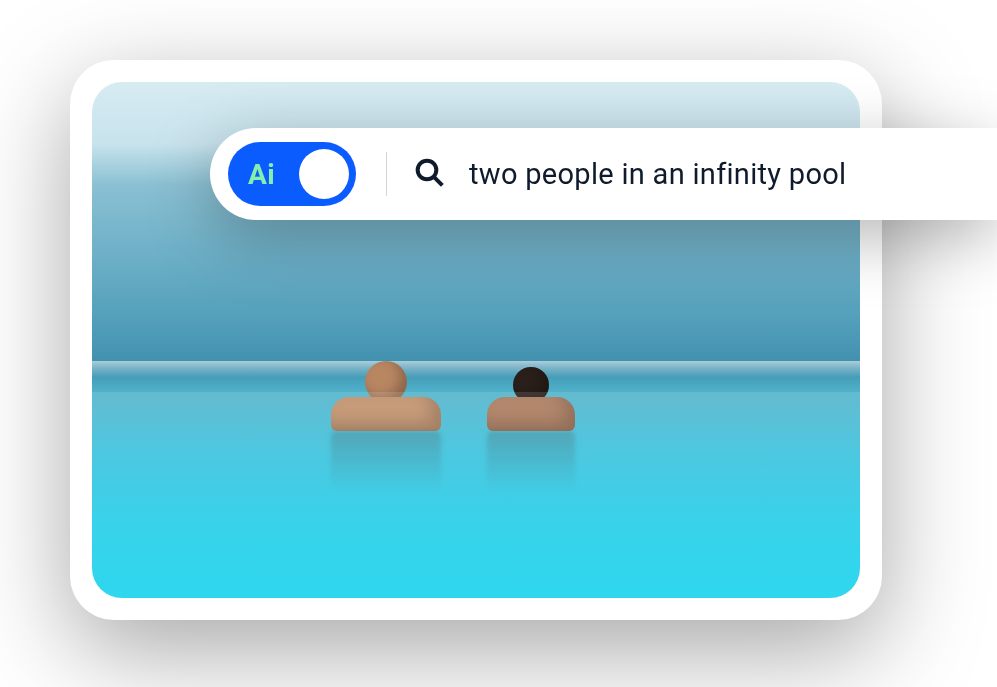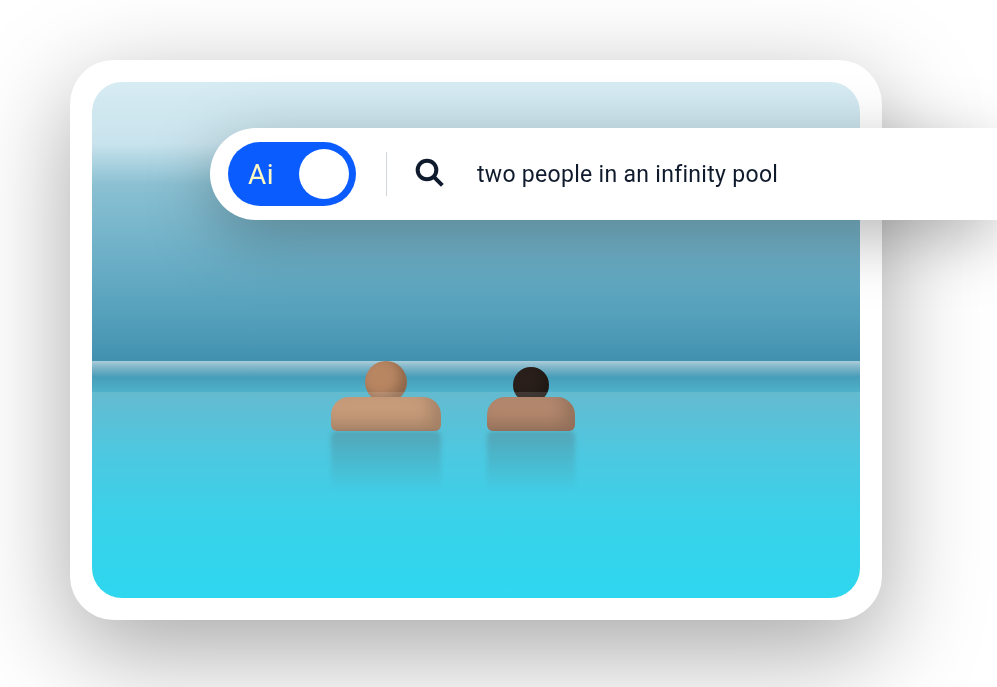--- a/index.html
+++ b/index.html
@@ -133,22 +133,22 @@
     height: 64px;
     background: #0b5cff;
     border-radius: 32px;
     display: flex;
     align-items: center;
     padding: 0 8px;
     position: relative;
     cursor: pointer;
   }
   .ai-toggle .ai-label {
-    color: #fef9c3;
-    font-weight: 400;
+    color: #86efac;
+    font-weight: 700;
     font-size: 28px;
     letter-spacing: 0.5px;
     margin-left: 12px;
   }
   .ai-toggle .knob {
     position: absolute;
     right: 7px;
     top: 7px;
     width: 50px;
     height: 50px;
@@ -165,22 +165,22 @@
 
   .search-icon svg {
     width: 32px;
     height: 32px;
     stroke: #0f1b2d;
     stroke-width: 3;
     fill: none;
   }
 
   .search-text {
-    margin-left: 32px;
-    font-size: 23px;
+    margin-left: 24px;
+    font-size: 29px;
     color: #0f1b2d;
     letter-spacing: 0.3px;
     white-space: nowrap;
     border: none;
     outline: none;
     background: transparent;
     width: 520px;
     font-family: inherit;
   }
 </style>

